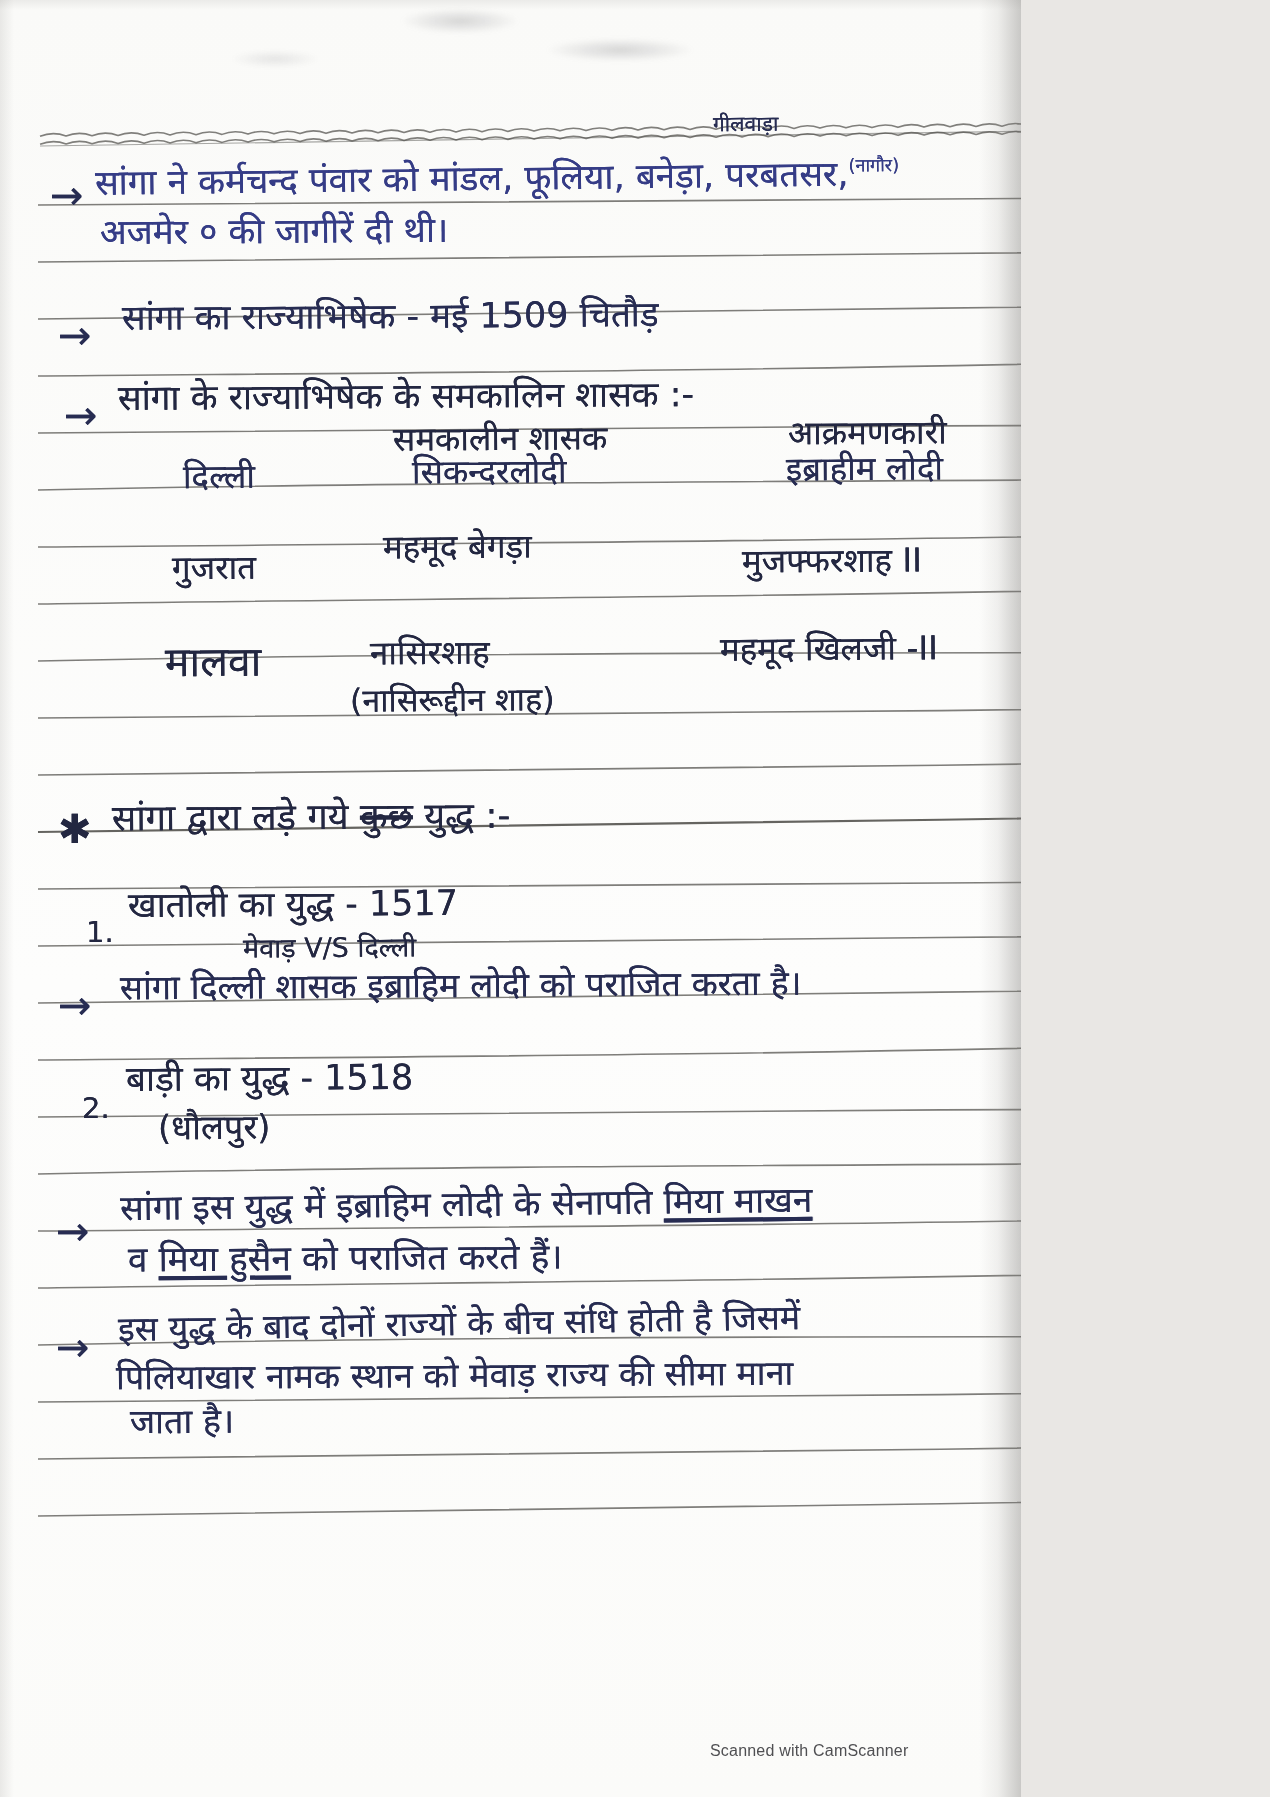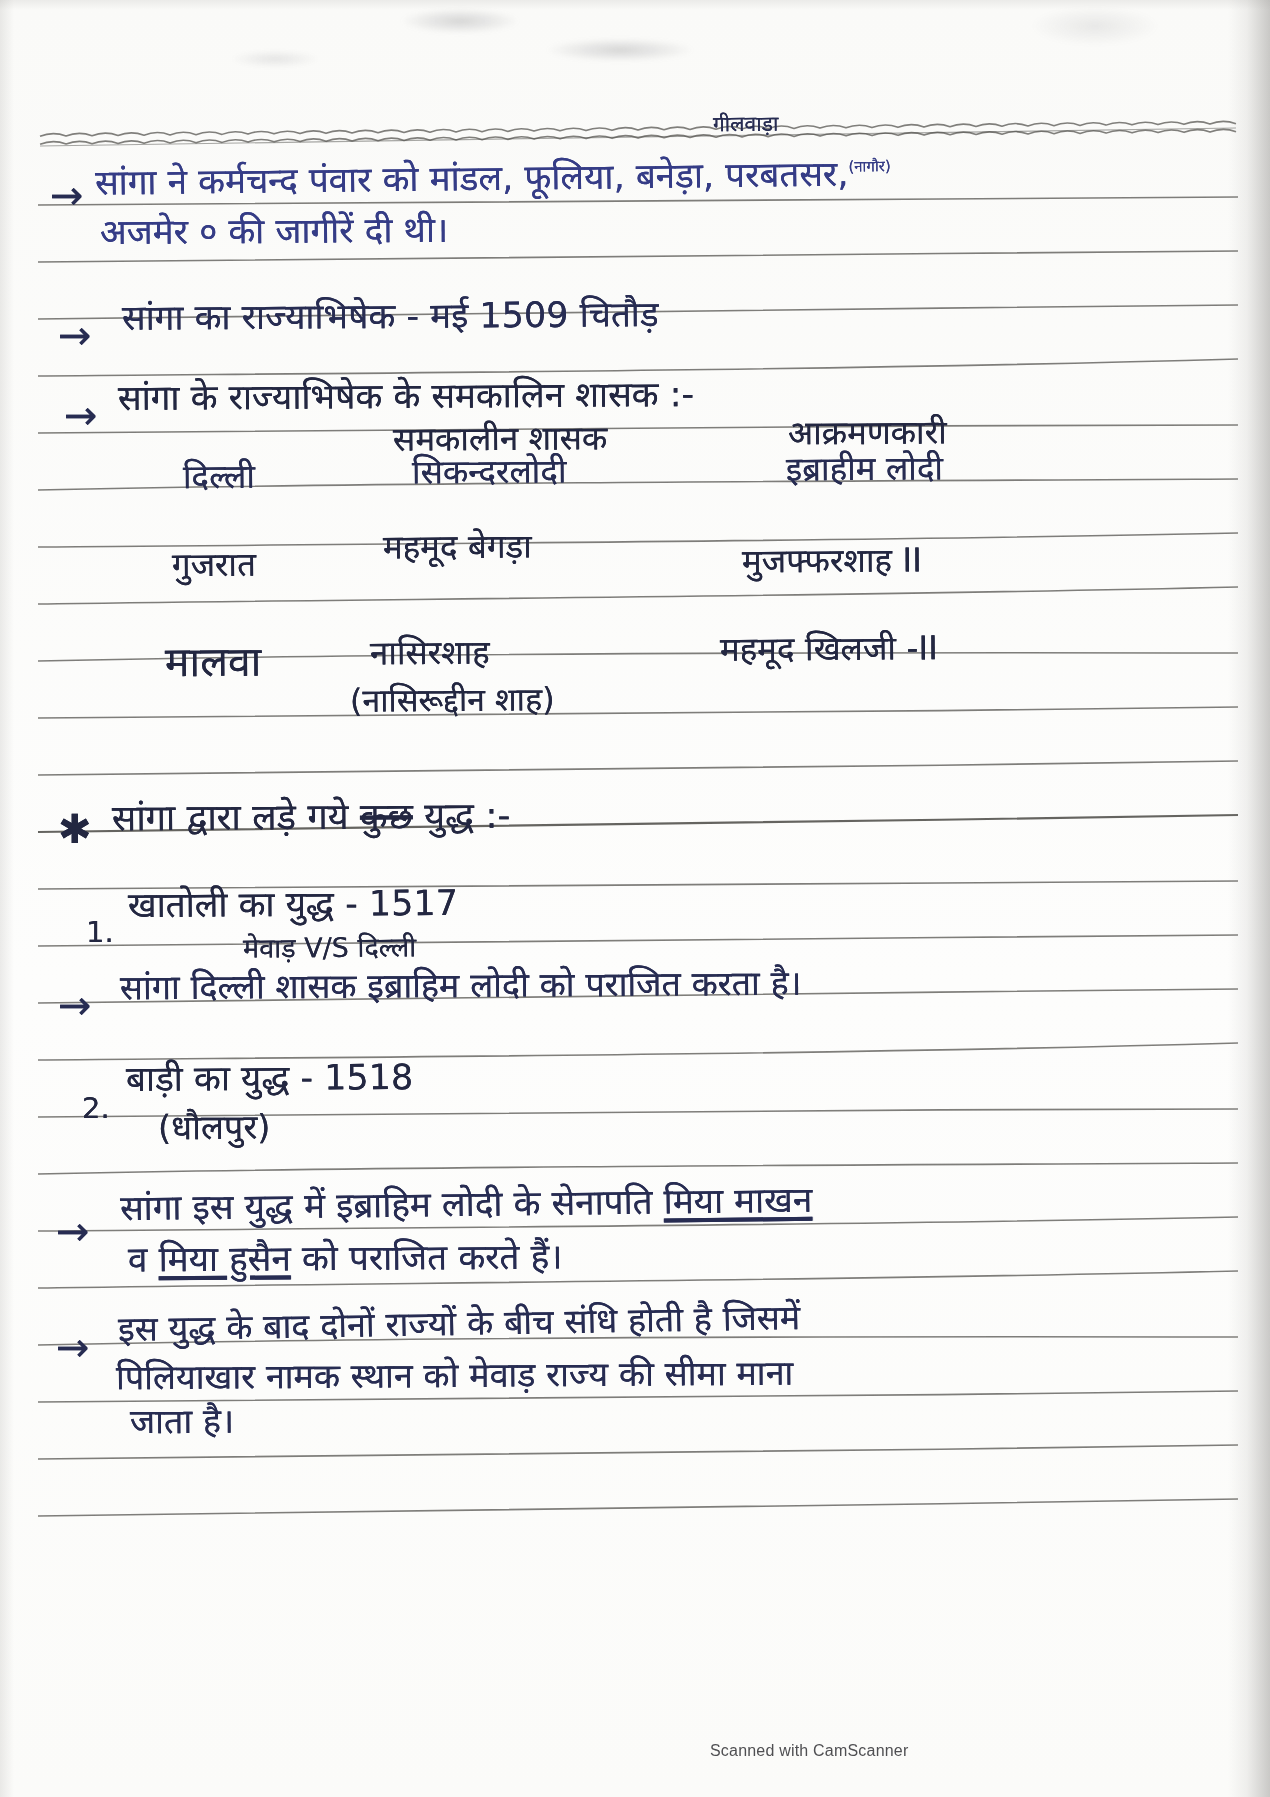--- a/index.html
+++ b/index.html
@@ -1,38 +1,38 @@
 <!DOCTYPE html>
 <html><head>
 <meta charset="utf-8">
 <style>
   html,body{margin:0;padding:0;}
   body{width:1270px;height:1797px;background:#e9e7e4;font-family:"DejaVu Sans",sans-serif;}
-  #page{position:relative;width:1270px;height:1797px;overflow:hidden;
+  #page{position:relative;width:1021px;height:1797px;overflow:hidden;
         background:linear-gradient(180deg,#fafaf8 0%,#fdfdfc 55%,#fbfbf9 100%);}
   
   .edge-right{position:absolute;top:0;right:0;width:42px;height:100%;
       background:linear-gradient(to left,rgba(120,118,115,.38),rgba(160,158,155,.14) 55%,transparent);}
   .edge-left{position:absolute;top:0;left:0;width:14px;height:100%;
       background:linear-gradient(to right,rgba(150,148,145,.18),transparent);}
   .edge-top{position:absolute;top:0;left:0;width:100%;height:10px;
       background:linear-gradient(to bottom,rgba(150,148,145,.15),transparent);}
   .smudge{position:absolute;border-radius:50%;filter:blur(2px);
       background:radial-gradient(ellipse at center,rgba(120,120,125,.28),transparent 70%);}
   svg.rules{position:absolute;left:0;top:0;pointer-events:none;}
   .hw{position:absolute;white-space:nowrap;line-height:1.15;
       font-family:"DejaVu Sans",sans-serif;text-shadow:0 0 .6px currentColor;}
   .ink-blue{color:#353c86;}
   .ink-dark{color:#272c52;}
   .ink-black{color:#232741;}
   .t1{transform:rotate(-0.7deg);}
   .t2{transform:rotate(-0.4deg);}
   .t3{transform:rotate(-1deg);}
   .arrow{font-size:40px;letter-spacing:-2px;}
-  .sup{font-size:15px;vertical-align:14px;letter-spacing:0;}
+  .sup{font-size:18px;vertical-align:14px;letter-spacing:0;}
   .struck{text-decoration:line-through;text-decoration-thickness:4px;margin-top:37px;}
   .u-strong{text-decoration:underline;text-decoration-thickness:3.5px;text-underline-offset:5px;}
   .footer-text{position:absolute;font-family:"Liberation Sans",sans-serif;color:#4f4f52;
       font-size:16px;letter-spacing:.2px;}
 </style>
 </head>
 <body>
 
 <div id="page">
 
@@ -87,21 +87,21 @@
   <span class="hw ink-dark arrow" style="left:64px;top:392px;">→</span>
   <div class="hw ink-black t2" style="left:118px;top:376px;font-size:35px;">सांगा के राज्याभिषेक के समकालिन शासक :-</div>
 
   <div class="hw ink-black t2" style="left:393px;top:420px;font-size:33px;">समकालीन शासक</div>
   <div class="hw ink-black t2" style="left:788px;top:414px;font-size:33px;">आक्रमणकारी</div>
 
   <div class="hw ink-dark t2" style="left:183px;top:458px;font-size:33px;">दिल्ली</div>
   <div class="hw ink-dark t2" style="left:412px;top:453px;font-size:33px;">सिकन्दरलोदी</div>
   <div class="hw ink-dark t2" style="left:786px;top:450px;font-size:33px;">इब्राहीम लोदी</div>
 
-  <div class="hw ink-black t2" style="left:172px;top:549px;font-size:33px;font-family:Liberation Mono, monospace;">गुजरात</div>
+  <div class="hw ink-black t2" style="left:172px;top:549px;font-size:33px;">गुजरात</div>
   <div class="hw ink-black t2" style="left:383px;top:528px;font-size:33px;">महमूद बेगड़ा</div>
   <div class="hw ink-black t2" style="left:742px;top:542px;font-size:33px;">मुजफ्फरशाह II</div>
 
   <div class="hw ink-black t2" style="left:165px;top:639px;font-size:41px;">मालवा</div>
   <div class="hw ink-black t2" style="left:370px;top:634px;font-size:33px;">नासिरशाह</div>
   <div class="hw ink-black t2" style="left:720px;top:630px;font-size:33px;">महमूद खिलजी -II</div>
   <div class="hw ink-black t2" style="left:350px;top:682px;font-size:32px;">(नासिरूद्दीन शाह)</div>
 
   <span class="hw ink-black" style="left:58px;top:806px;font-size:40px;">✱</span>
   <div class="hw ink-black t2" style="left:112px;top:796px;font-size:36px;">

